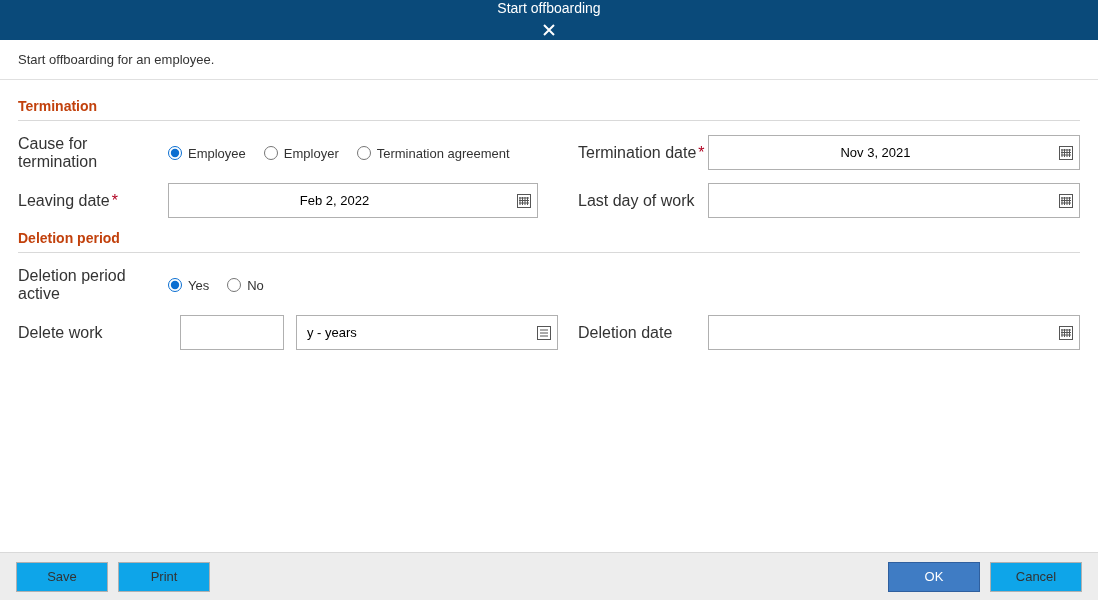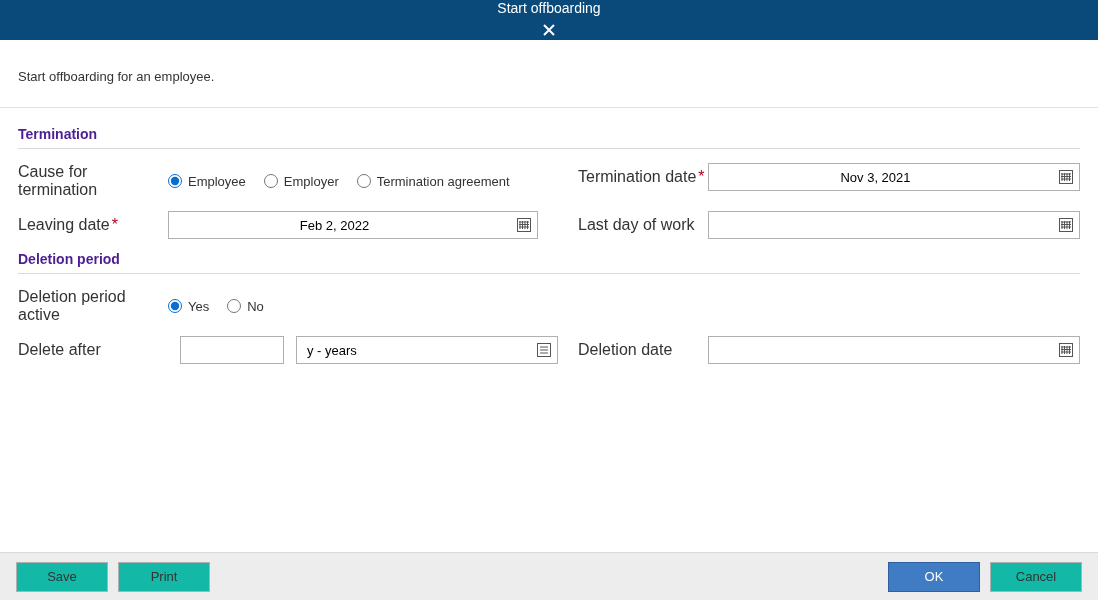--- a/index.html
+++ b/index.html
@@ -25,30 +25,29 @@
     flex-direction: column;
   }
   .titlebar-title { font-size: 14px; }
   .titlebar-close {
     cursor: pointer;
     font-size: 16px;
     font-weight: bold;
     padding: 4px;
   }
   .subtitle {
-    padding: 23px 18px;
+    padding: 12px 18px;
     border-bottom: 1px solid #e0e0e0;
     color: #333;
-    margin-top: 6px;
   }
   .content {
     padding: 18px 18px 0 18px;
   }
   .section-title {
-    color: #4c1d95;
+    color: #c2410c;
     font-weight: bold;
     font-size: 14px;
     padding-bottom: 6px;
     border-bottom: 1px solid #d9d9d9;
     margin-bottom: 14px;
   }
   .row {
     display: flex;
     align-items: flex-start;
     margin-bottom: 12px;
@@ -94,21 +93,21 @@
     margin: 0;
   }
   .input-wrap {
     position: relative;
     display: flex;
     align-items: center;
     flex: 1;
   }
   .text-input {
     width: 100%;
-    height: 28px;
+    height: 35px;
     border: 1px solid #b0b0b0;
     padding: 0 45px 0 8px;
     font-size: 13px;
     text-align: center;
     background: #fff;
   }
   .text-input.left { text-align: left; }
   .icon-btn {
     position: absolute;
     right: 4px;
@@ -146,21 +145,21 @@
     display: flex;
     align-items: center;
     justify-content: space-between;
     padding: 0 16px;
   }
   .footer-left, .footer-right { display: flex; gap: 10px; }
   .btn {
     min-width: 92px;
     height: 30px;
     border: 1px solid #b0b0b0;
-    background: #14b8a6;
+    background: #0ea5e9;
     font-size: 13px;
     cursor: pointer;
     color: #333;
   }
   .btn-primary {
     background: #3f7cc4;
     border: 1px solid #2f5f9e;
     color: #ffffff;
   }
   svg { display: block; }
@@ -284,21 +283,21 @@
         <label class="radio-item">
           <input type="radio" name="delactive" style="">
           <span>No</span>
         </label>
       </div>
     </div>
   </div>
 
   <div class="row">
     <div class="col-left">
-      <div class="field-label">Delete after</div>
+      <div class="field-label">Delete work</div>
       <div style="display:flex; flex:1;margin-left:12px;">
         <div class="input-wrap" style="flex:none; width:104px;">
           <input class="text-input left" style="padding-right: 8px;" type="text" value="">
         </div>
         <div class="unit-select">
           <input class="text-input left" type="text" readonly="" value="y - years" style="">
           <span class="icon-btn">
             <svg width="14" height="14" viewBox="0 0 14 14">
                 <rect x="0.5" y="0.5" width="13" height="13" fill="none" stroke="#555"></rect>
                 <line x1="3" y1="4" x2="11" y2="4" stroke="#555"></line>

